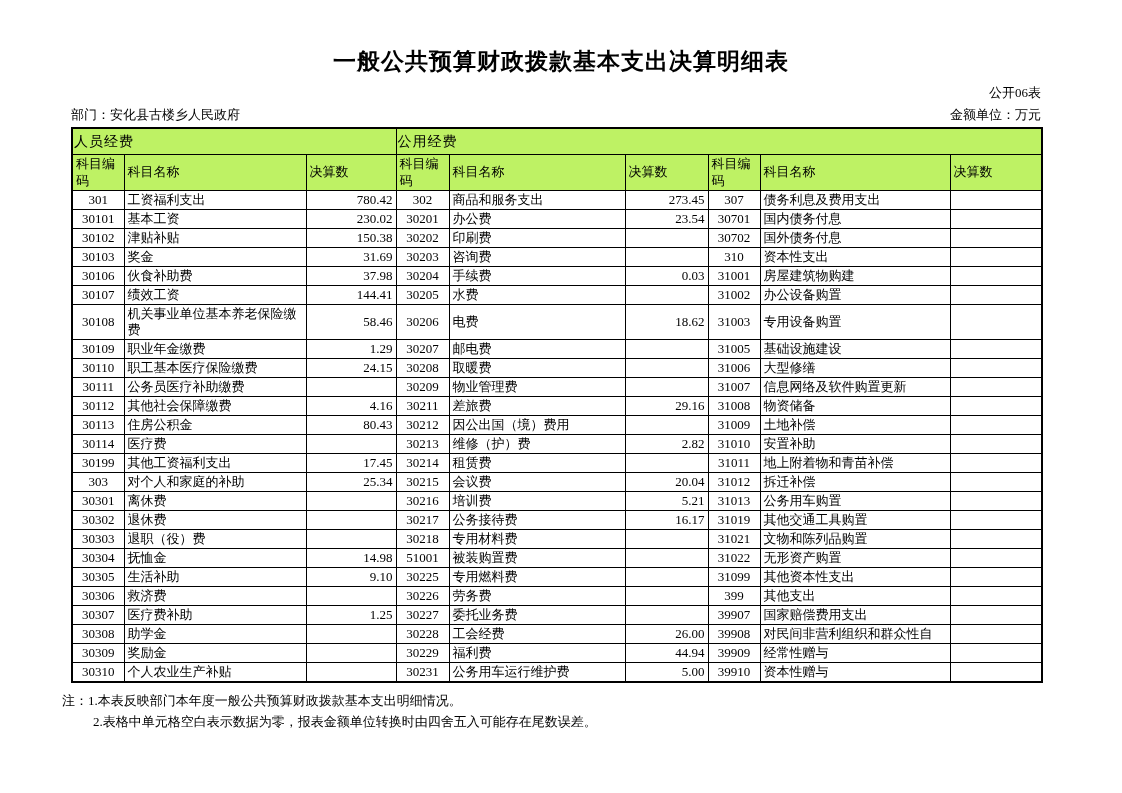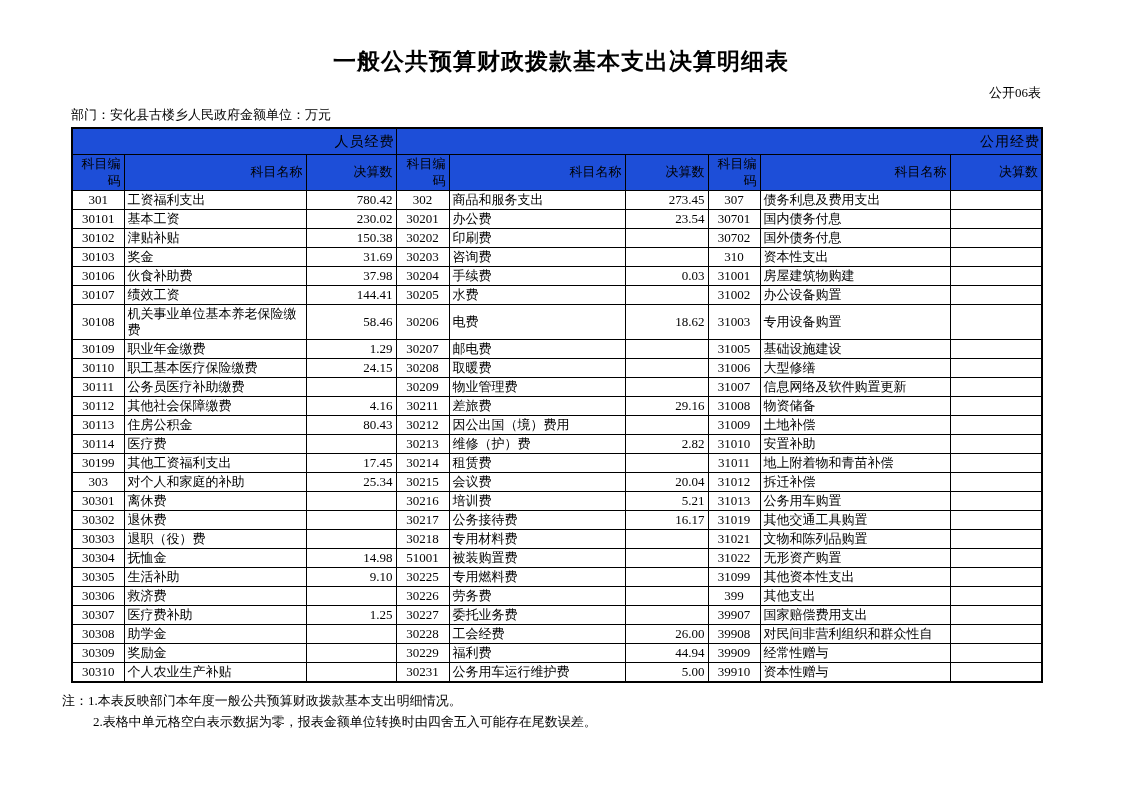--- a/index.html
+++ b/index.html
@@ -29,42 +29,42 @@
     line-height: 1.2;
   }
   .doc-label {
     text-align: right;
     font-size: 13px;
     margin-top: 9px;
     line-height: 1.2;
   }
   .meta-row {
     display: flex;
-    justify-content: flex-start;
+    justify-content: space-between;
     font-size: 13px;
     margin-top: 7px;
     margin-bottom: 4px;
     line-height: 1.2;
   }
   table.budget {
     border-collapse: collapse;
     table-layout: fixed;
     width: 970px;
     border: 2.5px solid #000;
   }
   table.budget th, table.budget td {
     border: 1.5px solid #000;
     overflow: hidden;
     box-sizing: border-box;
     white-space: normal;
   }
   thead th {
-    background: #1d4ed8;
+    background: #bef264;
     font-weight: normal;
-    text-align: right;
+    text-align: left;
   }
   thead tr.group-row th {
     height: 27px;
     font-size: 14px;
     letter-spacing: 1px;
   }
   thead tr.cols-row th {
     height: 35px;
     font-size: 13px;
     line-height: 1.25;

